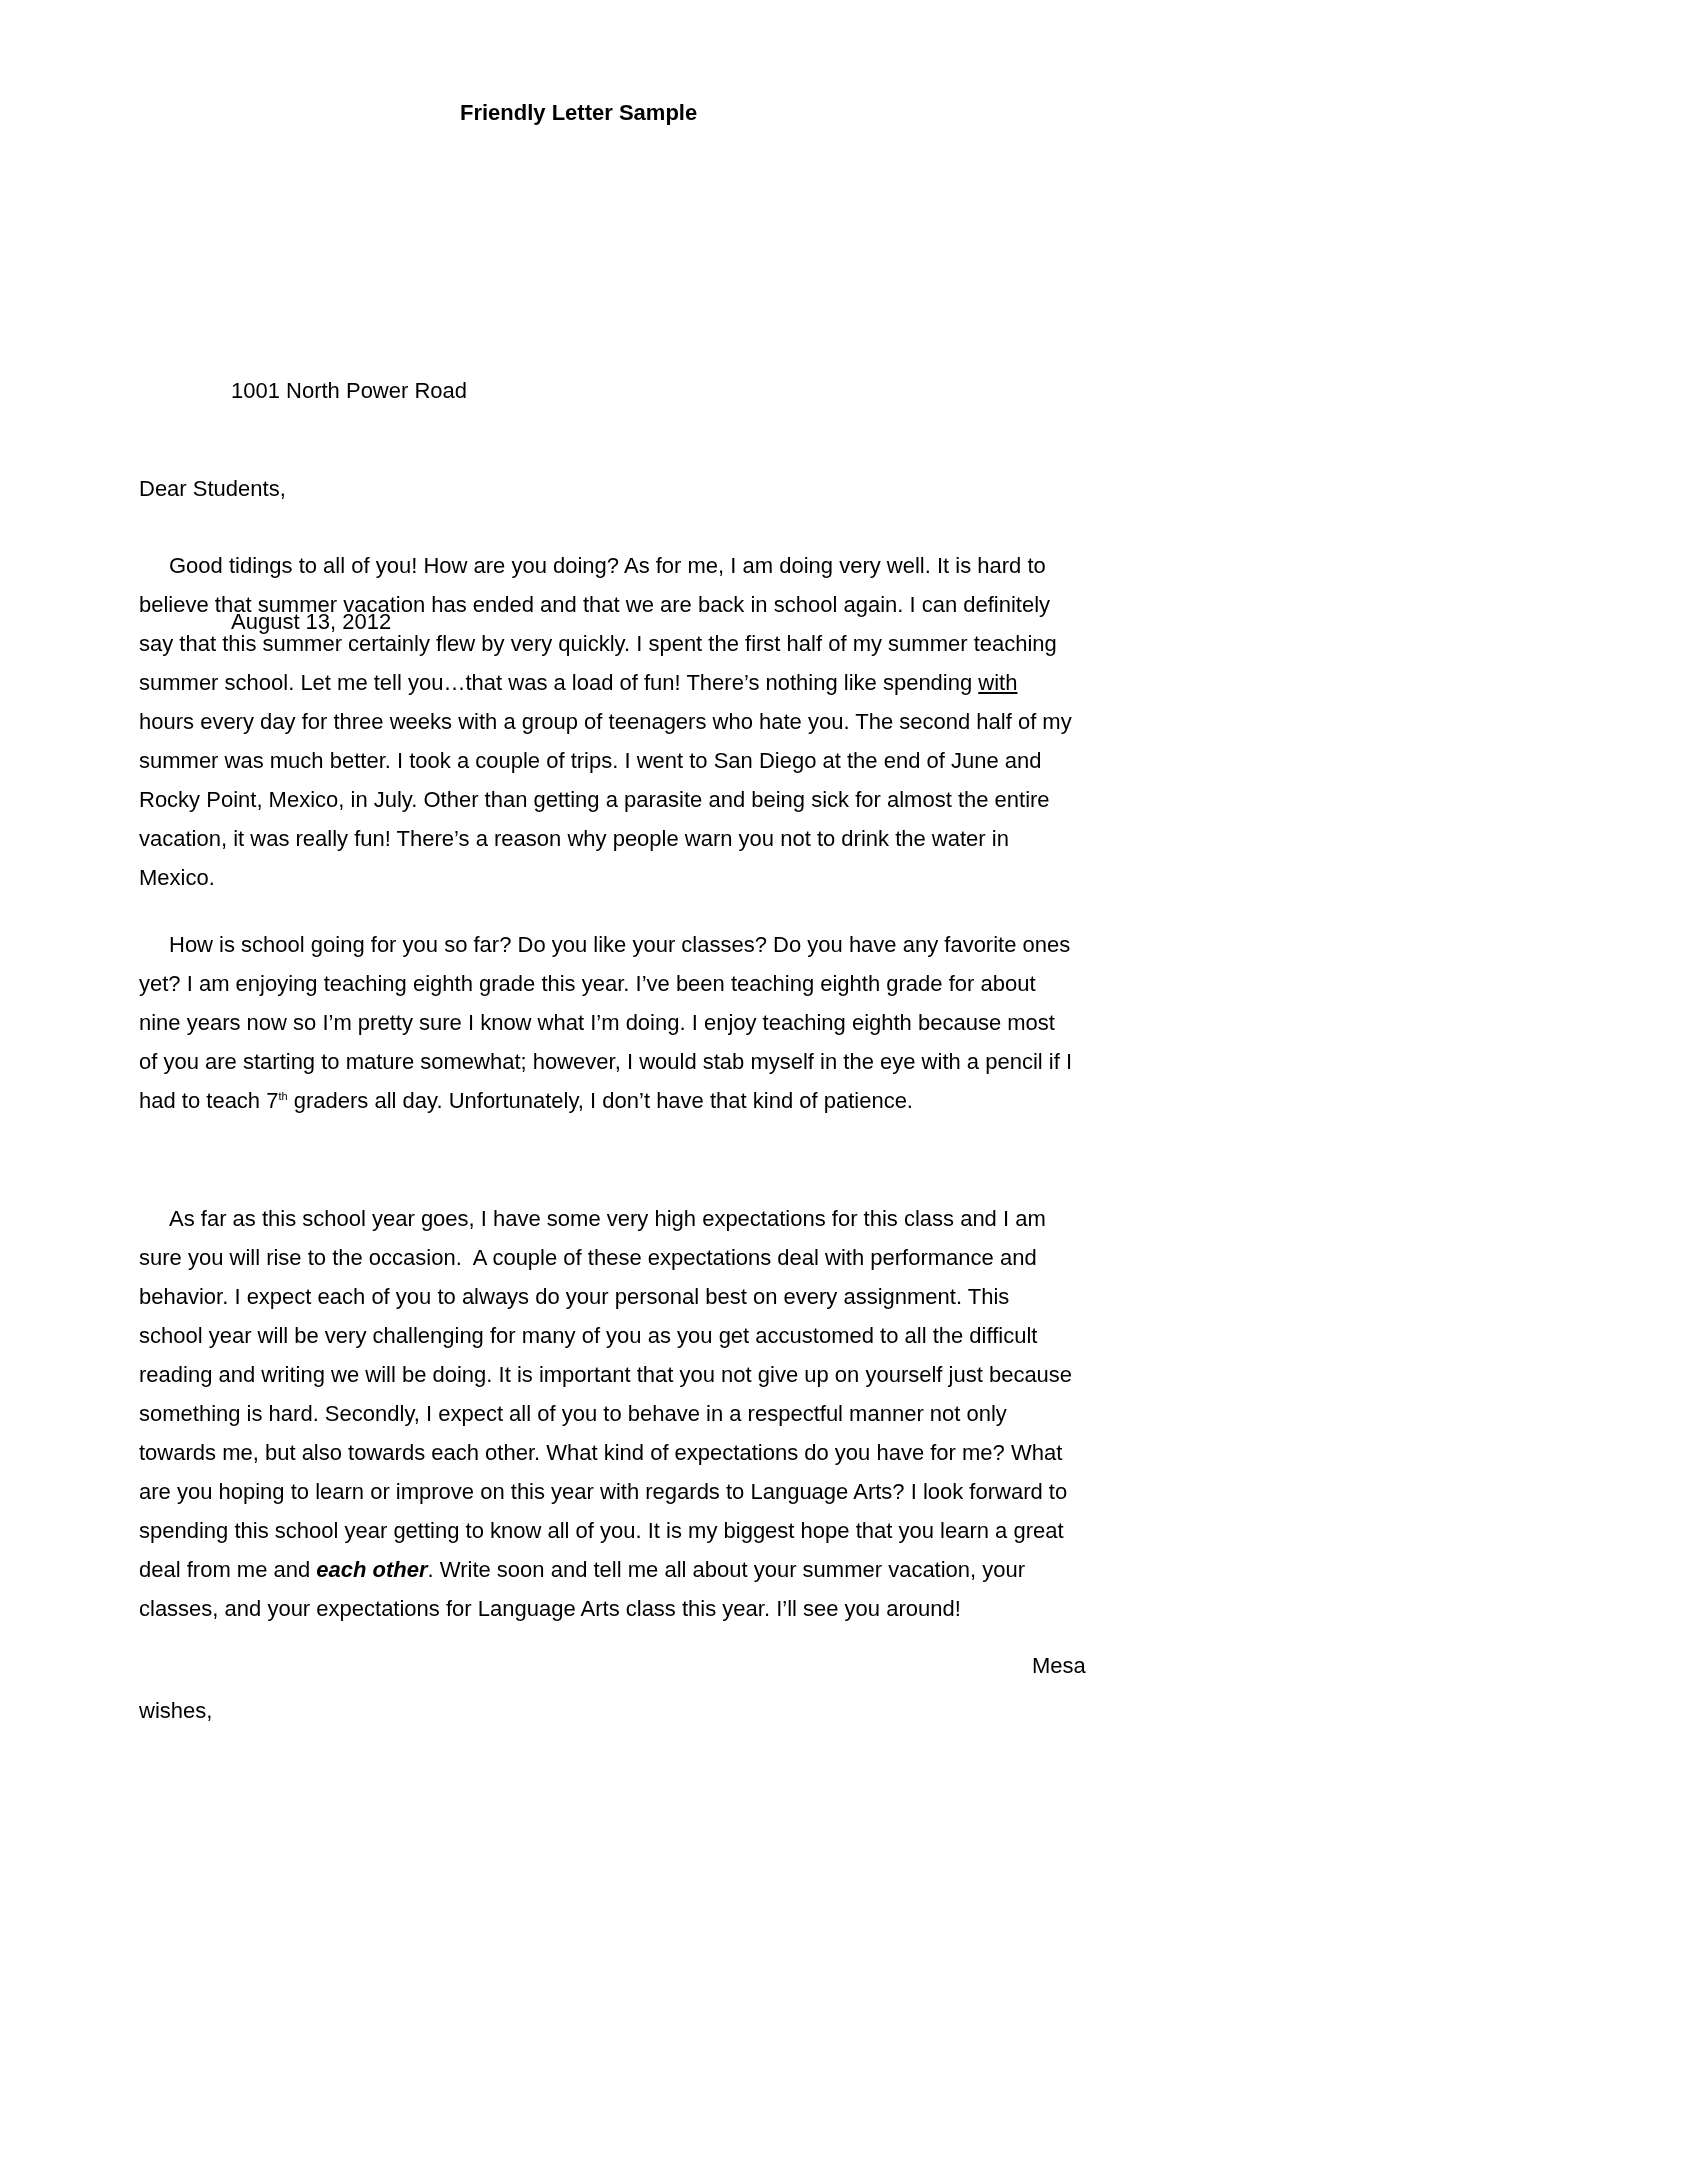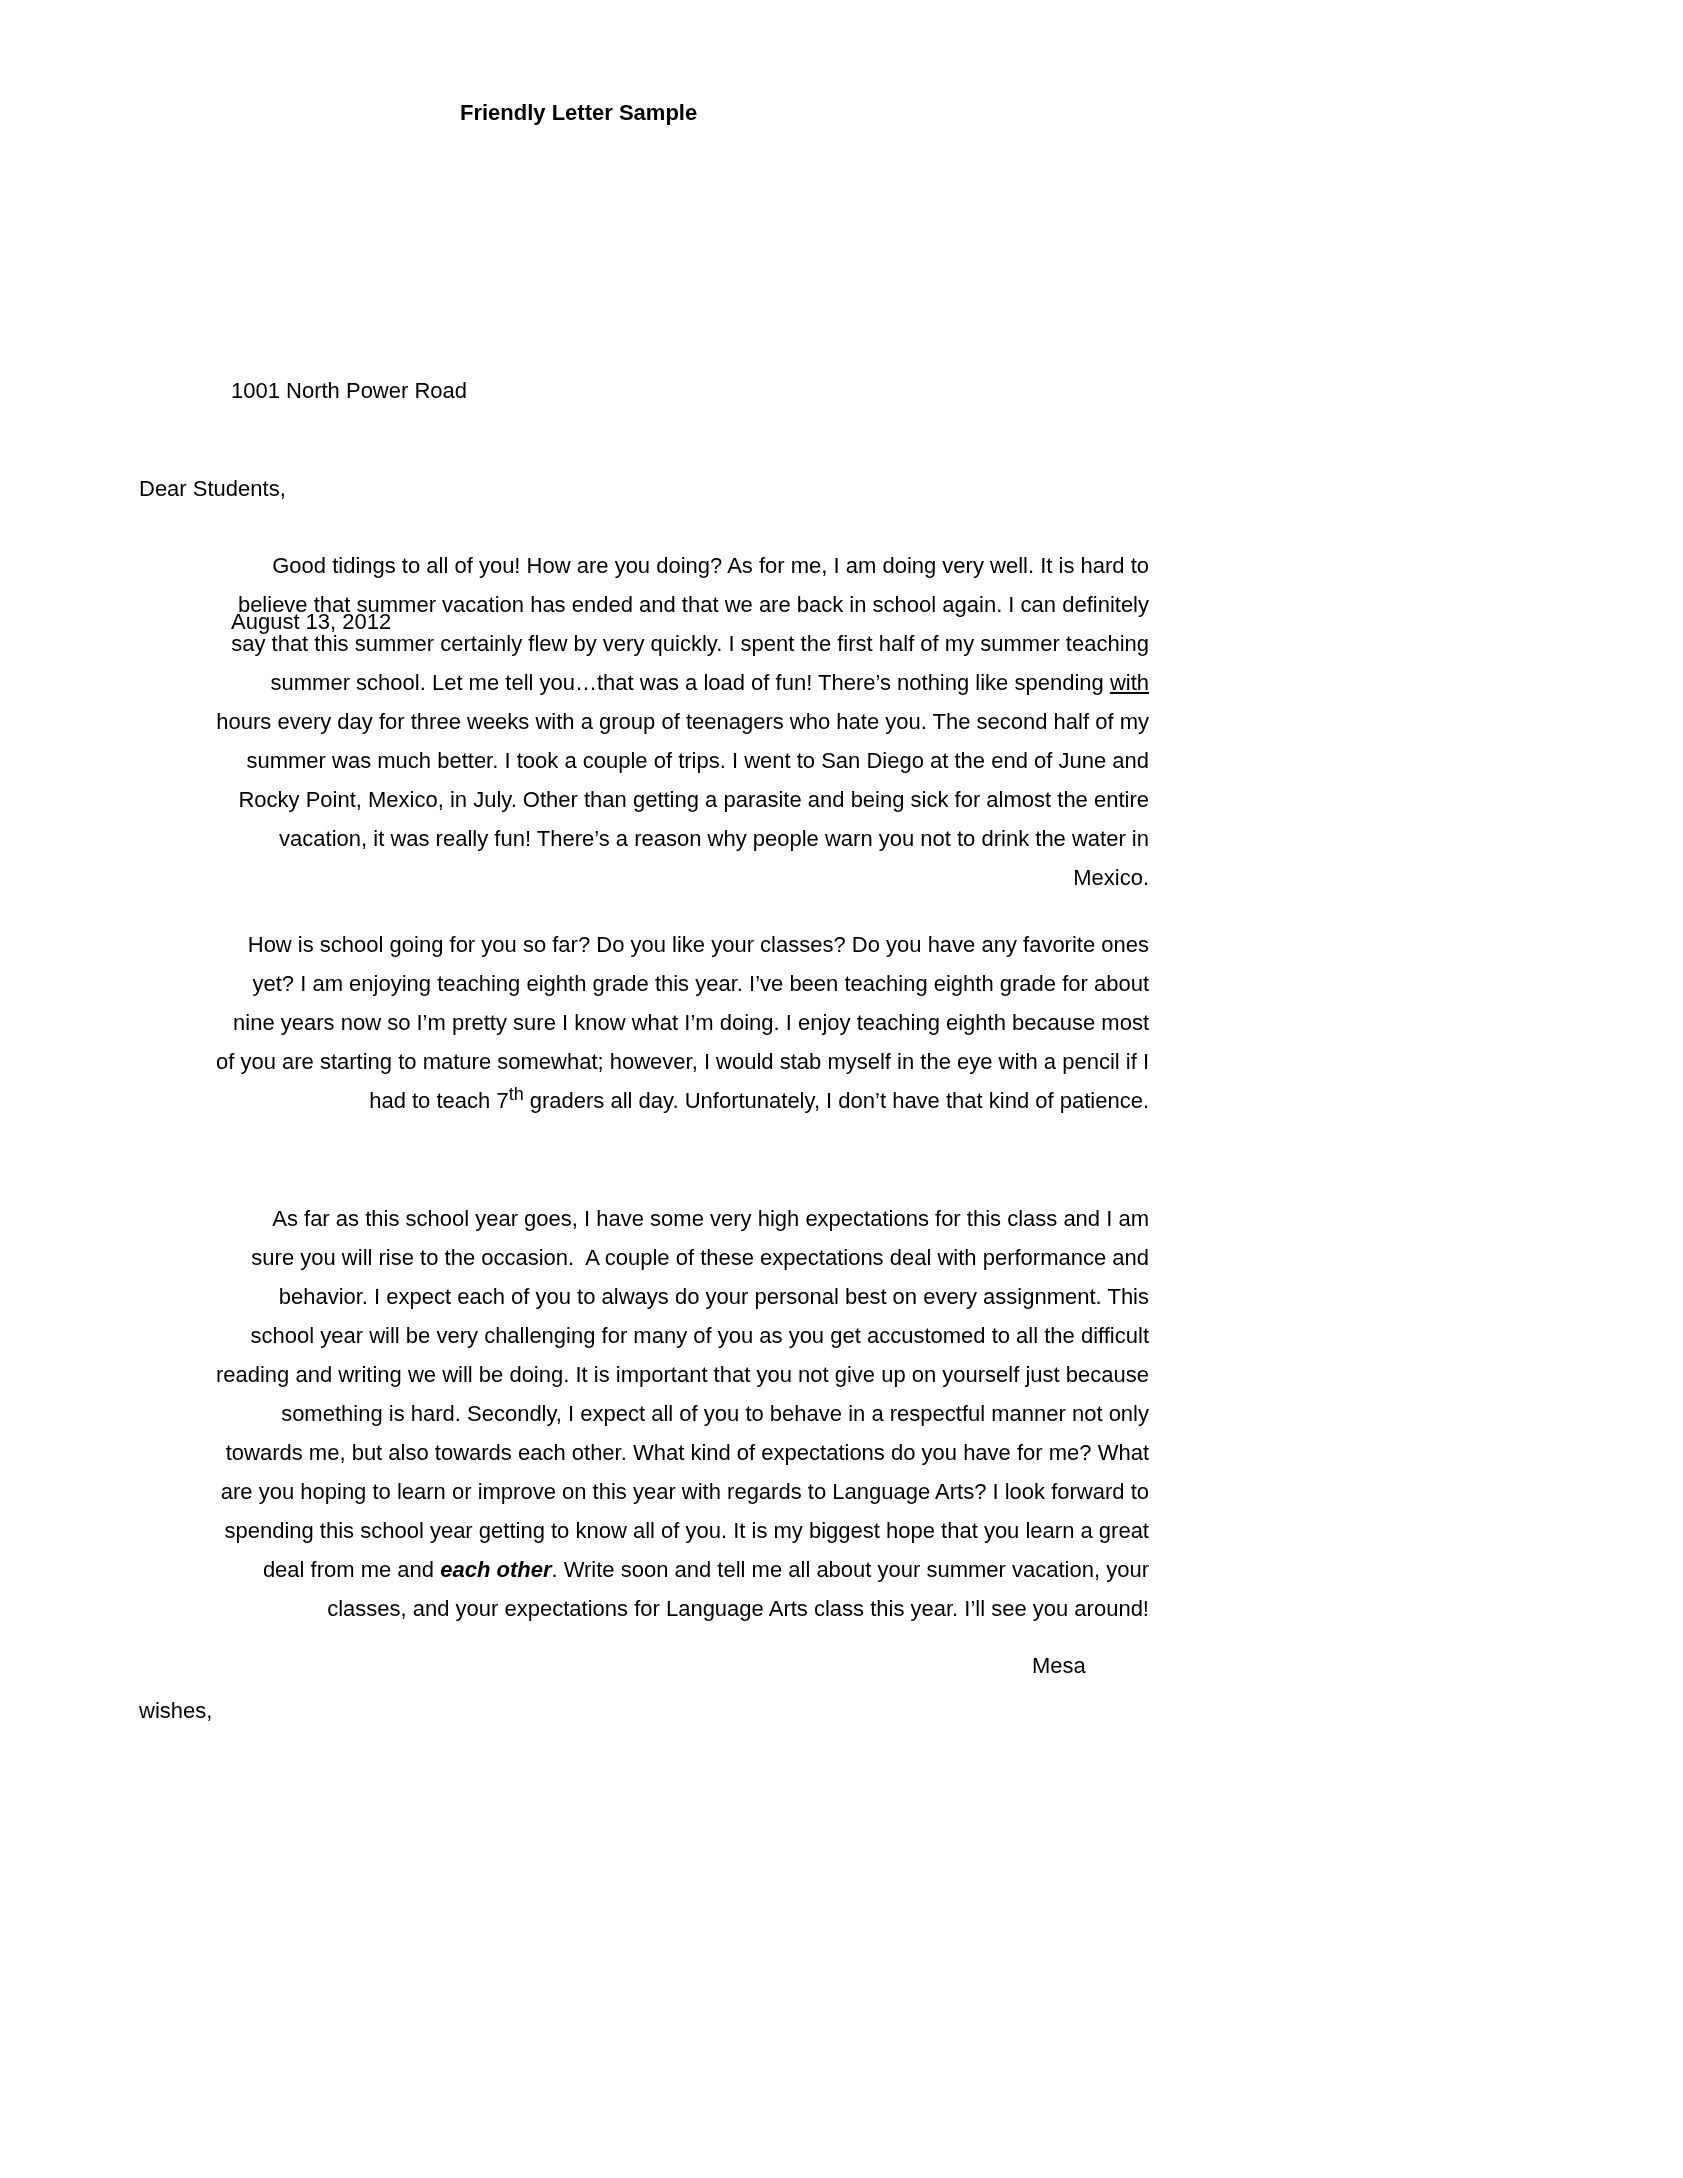--- a/index.html
+++ b/index.html
@@ -34,34 +34,33 @@
     line-height: 77px;
   }
   .salutation {
     left: 139px;
     top: 469px;
   }
   .para {
     left: 139px;
     width: 1010px;
     text-indent: 30px;
-    text-align: right;
   }
   .p1 { top: 546px; }
   .p2 { top: 925px; }
   .p3 { top: 1199px; }
   .closing {
     left: 139px;
     top: 1643px;
     line-height: 45px;
     text-indent: 893px;
   }
   .seg-underline { text-decoration: underline; }
   .seg-bold-italic { font-weight: bold; font-style: italic; }
-  .seg-sup { vertical-align: super; font-size: 18px; line-height: 0; }
+  .seg-sup { vertical-align: super; font-size: 11px; line-height: 0; }
 </style>
 </head>
 <body>
 
 <div class="page">
 
   <div class="block title">Friendly Letter Sample</div>
 
   <div class="block address">
     <div>1001 North Power Road</div>

